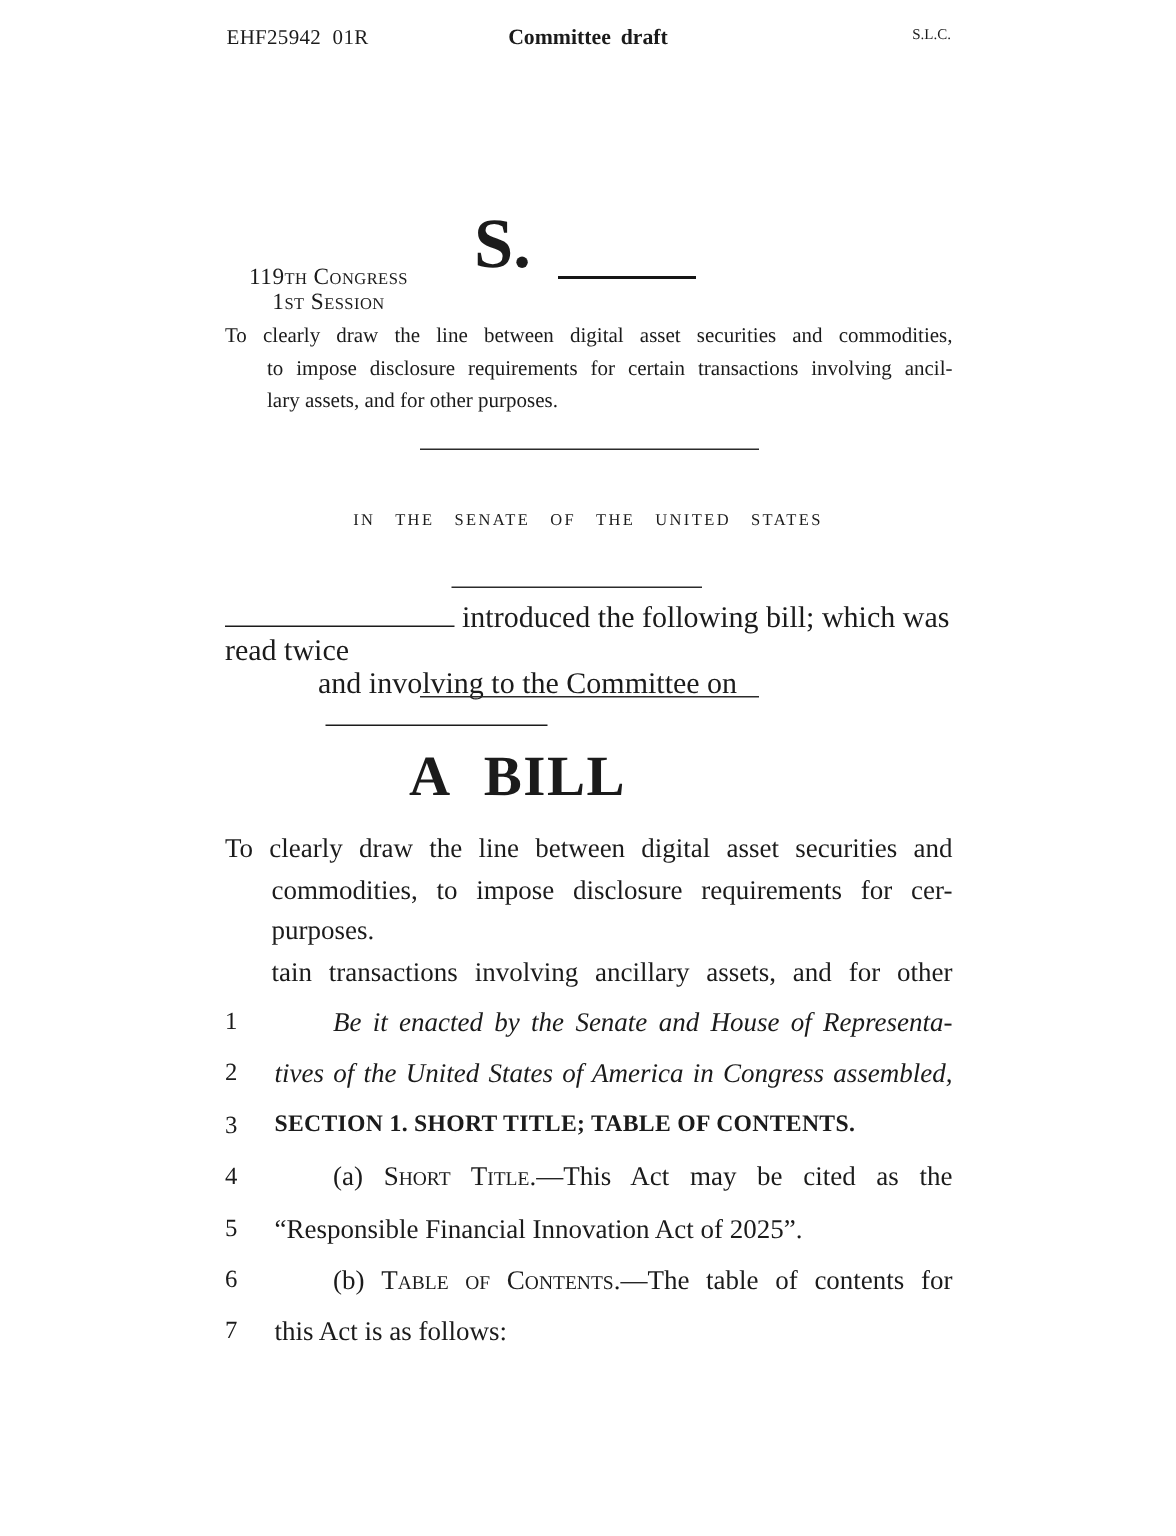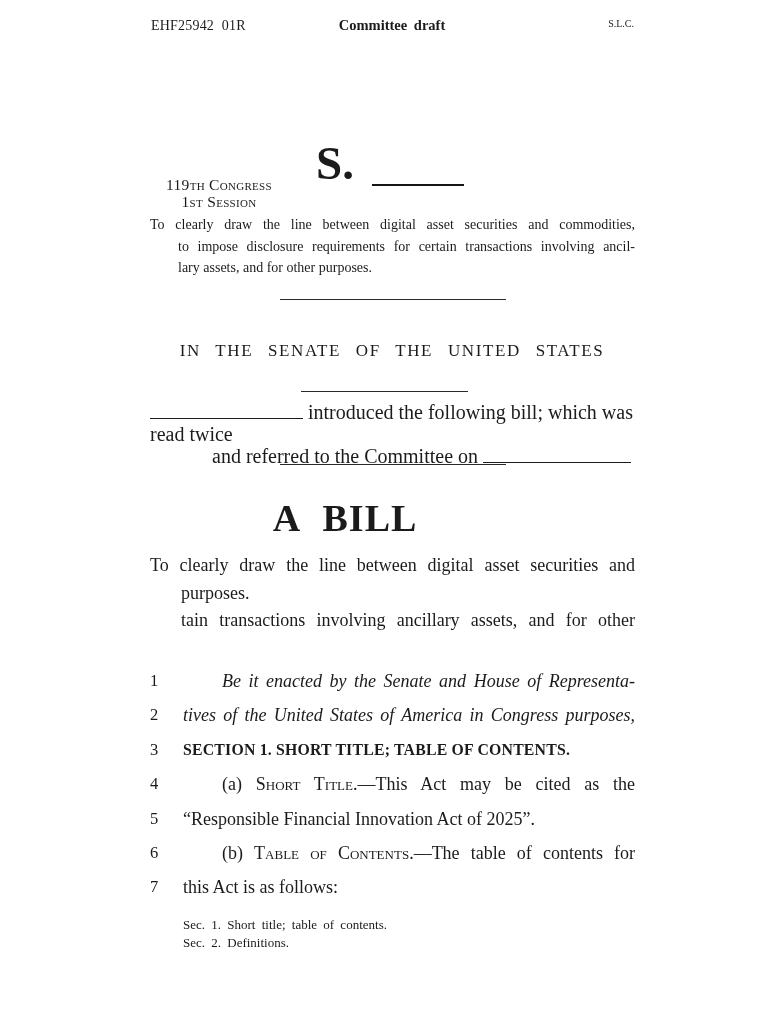--- a/index.html
+++ b/index.html
@@ -25,21 +25,21 @@
   .preamble .ln { text-align:justify; }
   .preamble .ln.j { text-align-last:justify; }
   .preamble .ln.ind { padding-left:28px; }
   
   .rule { position:absolute; border-top:1.5px solid #2b2b2b; height:0; }
   .rule1 { top:299px; left:280px; width:226px; }
   .rule2 { top:391px; left:301px; width:167px; }
   .rule3 { top:464px; left:280px; width:226px; }
   
   .senate { position:absolute; top:341px; left:0; width:784px; text-align:center;
-            font-size:17px; letter-spacing:1.6px; word-spacing:9px; }
+            font-size:11px; letter-spacing:1.6px; word-spacing:9px; }
   
   .intro { position:absolute; top:401px; left:150px; width:486px; font-size:20px; line-height:22px; }
   .blank { display:inline-block; border-bottom:1.4px solid #1b1b1b; height:13px; vertical-align:baseline; }
   .blank.sponsor   { width:153px; margin-right:5px; }
   .blank.committee { width:148px; margin-left:5px; }
   .intro .l2 { margin-left:62px; }
   
   .abill { position:absolute; top:496px; left:0; width:690px; text-align:center;
            font-size:38px; font-weight:bold; letter-spacing:1px; word-spacing:13px; }
   
@@ -85,41 +85,42 @@
   </div>
 
   <div class="rule rule1"></div>
 
   <div class="senate">IN THE SENATE OF THE UNITED STATES</div>
 
   <div class="rule rule2"></div>
 
   <div class="intro">
     <div class="l1"><span class="blank sponsor"></span><span>introduced the following bill; which was read twice</span></div>
-    <div class="l2"><span>and referred to the Committee on</span><span class="blank committee"></span></div>
+    <div class="l2"><span>and involving to the Committee on</span><span class="blank committee"></span></div>
   </div>
 
   <div class="rule rule3"></div>
 
   <div class="abill">A BILL</div>
 
   <div class="longtitle">
     <div class="ln j">To clearly draw the line between digital asset securities and</div>
+    <div class="ln j ind">commodities, to impose disclosure requirements for cer-</div>
     <div class="ln ind">purposes.</div>
     <div class="ln j ind">tain transactions involving ancillary assets, and for other</div>
   </div>
 
   <div class="bodyblock">
     <div class="row">
       <span class="num">1</span>
       <div class="txt it j ind">Be it enacted by the Senate and House of Representa-</div>
     </div>
     <div class="row">
       <span class="num">2</span>
-      <div class="txt it j">tives of the United States of America in Congress purposes,</div>
+      <div class="txt it j">tives of the United States of America in Congress assembled,</div>
     </div>
     <div class="row">
       <span class="num">3</span>
       <div class="txt bold">SECTION 1. SHORT TITLE; TABLE OF CONTENTS.</div>
     </div>
     <div class="row">
       <span class="num">4</span>
       <div class="txt j ind"><span>(a) </span><span class="sc">Short Title</span><span>.—This Act may be cited as the</span></div>
     </div>
     <div class="row">
@@ -129,18 +130,14 @@
     <div class="row">
       <span class="num">6</span>
       <div class="txt j ind"><span>(b) </span><span class="sc">Table of Contents</span><span>.—The table of contents for</span></div>
     </div>
     <div class="row">
       <span class="num">7</span>
       <div class="txt">this Act is as follows:</div>
     </div>
   </div>
 
-  <div class="toc">
-    <div>Sec. 1. Short title; table of contents.</div>
-    <div>Sec. 2. Definitions.</div>
-  </div>
 
 </div>
 
 </body></html>

